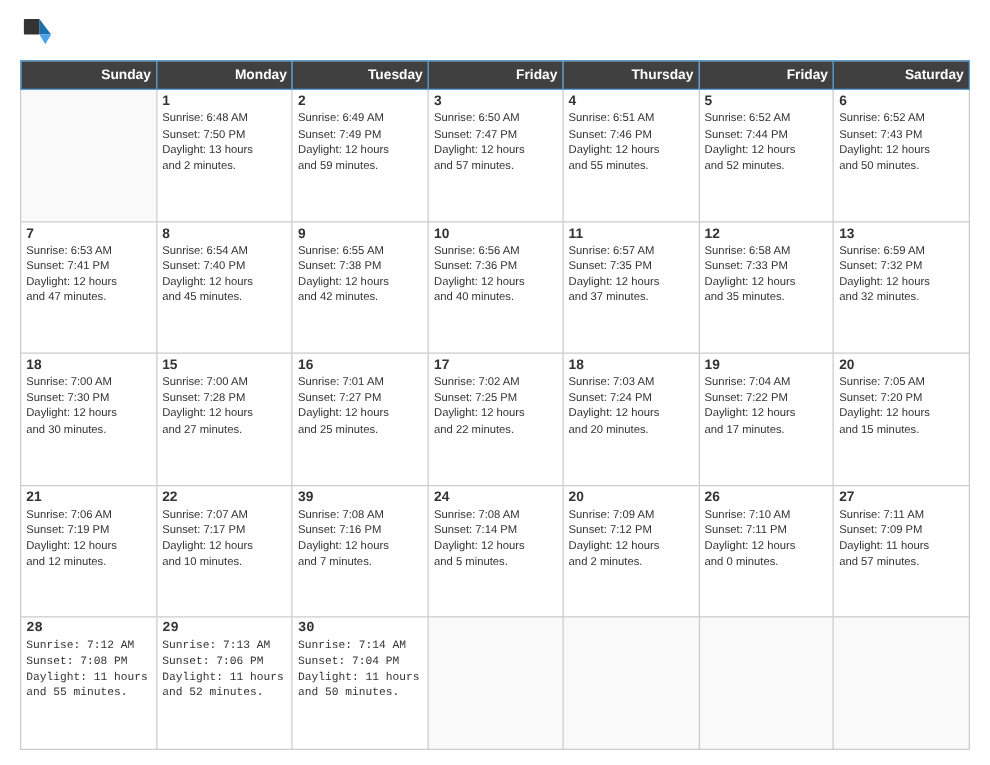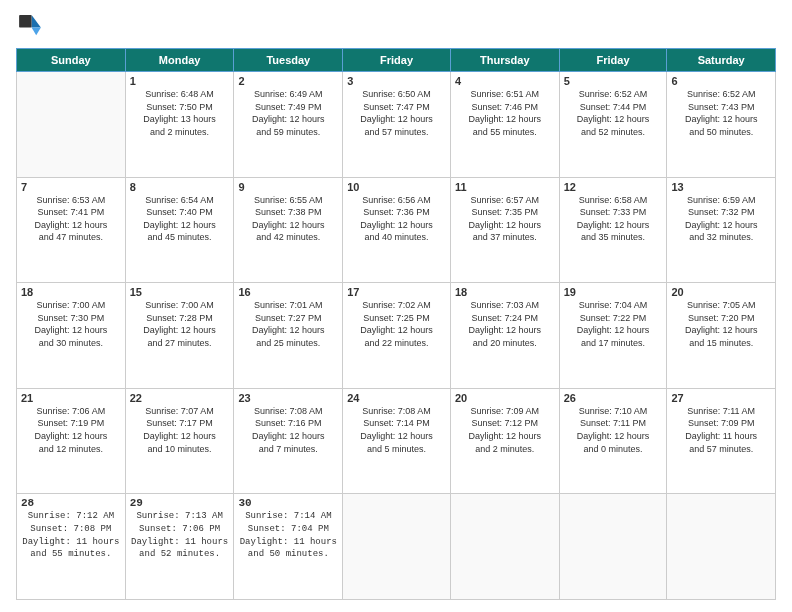--- a/index.html
+++ b/index.html
@@ -53,47 +53,46 @@
       font-size: 13px;
       color: #555;
     }
     .calendar {
       width: 100%;
       border-collapse: collapse;
       flex: 1;
       font-size: 10px;
     }
     .calendar thead th {
-      background: #0f766e;
+      background: #404040;
       color: #fff;
       font-size: 11px;
       font-weight: bold;
       padding: 5px 4px;
-      text-align: center;
+      text-align: right;
       border: 1px solid #5a9fd4;
     }
     .calendar tbody td {
       border: 1px solid #ccc;
       vertical-align: top;
       padding: 3px 4px;
       width: 113px;
       height: 88px;
     }
     .day-number {
       font-size: 11px;
       font-weight: bold;
       color: #333;
       display: block;
       margin-bottom: 1px;
     }
     .day-info {
       font-size: 9px;
       color: #333;
       line-height: 1.4;
-      text-align: center;
     }
     .empty-cell {
       background: #f9f9f9;
     }
     .last-row td {
       height: 72px;
       font-family: Liberation Mono, monospace;
     }
   </style>
 </head>
@@ -221,21 +220,21 @@
         <tr>
           <td>
             <span class="day-number">21</span>
             <div class="day-info">Sunrise: 7:06 AM<br>Sunset: 7:19 PM<br>Daylight: 12 hours<br>and 12 minutes.</div>
           </td>
           <td>
             <span class="day-number">22</span>
             <div class="day-info">Sunrise: 7:07 AM<br>Sunset: 7:17 PM<br>Daylight: 12 hours<br>and 10 minutes.</div>
           </td>
           <td>
-            <span class="day-number">23</span>
+            <span class="day-number">39</span>
             <div class="day-info">Sunrise: 7:08 AM<br>Sunset: 7:16 PM<br>Daylight: 12 hours<br>and 7 minutes.</div>
           </td>
           <td>
             <span class="day-number">24</span>
             <div class="day-info">Sunrise: 7:08 AM<br>Sunset: 7:14 PM<br>Daylight: 12 hours<br>and 5 minutes.</div>
           </td>
           <td>
             <span class="day-number">20</span>
             <div class="day-info">Sunrise: 7:09 AM<br>Sunset: 7:12 PM<br>Daylight: 12 hours<br>and 2 minutes.</div>
           </td>

